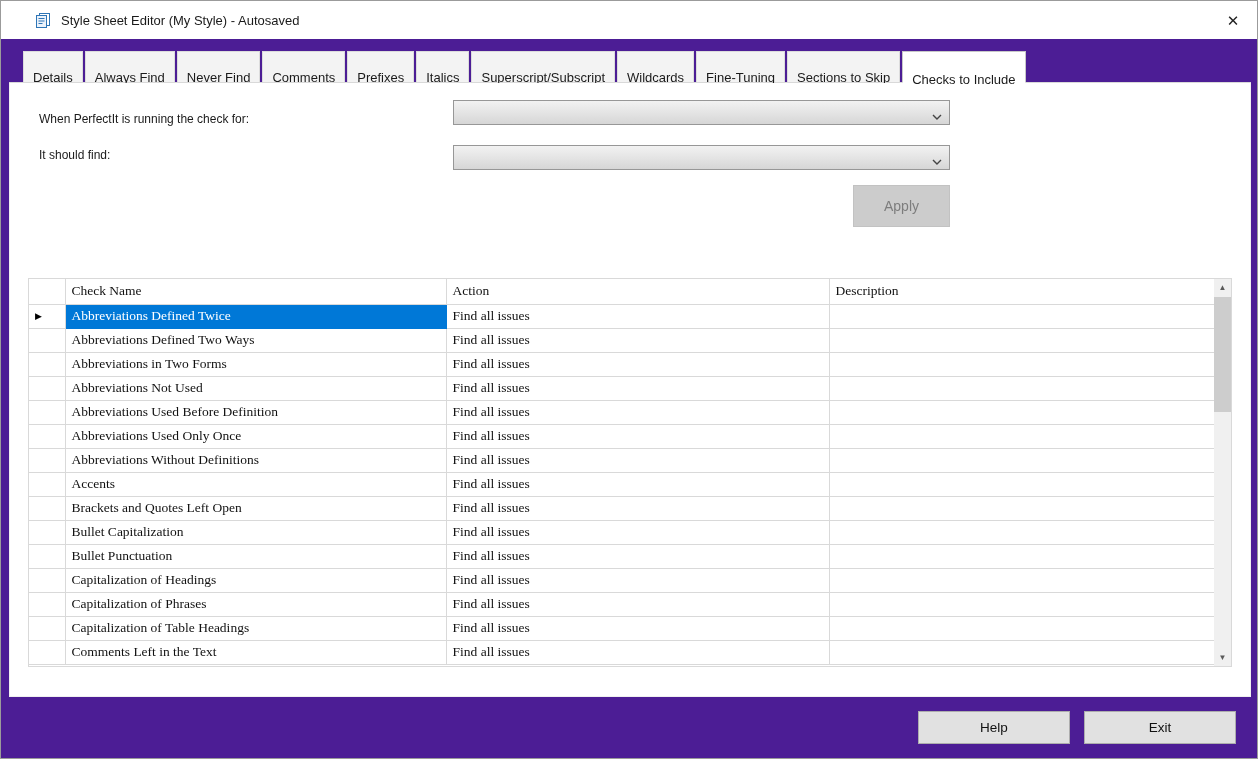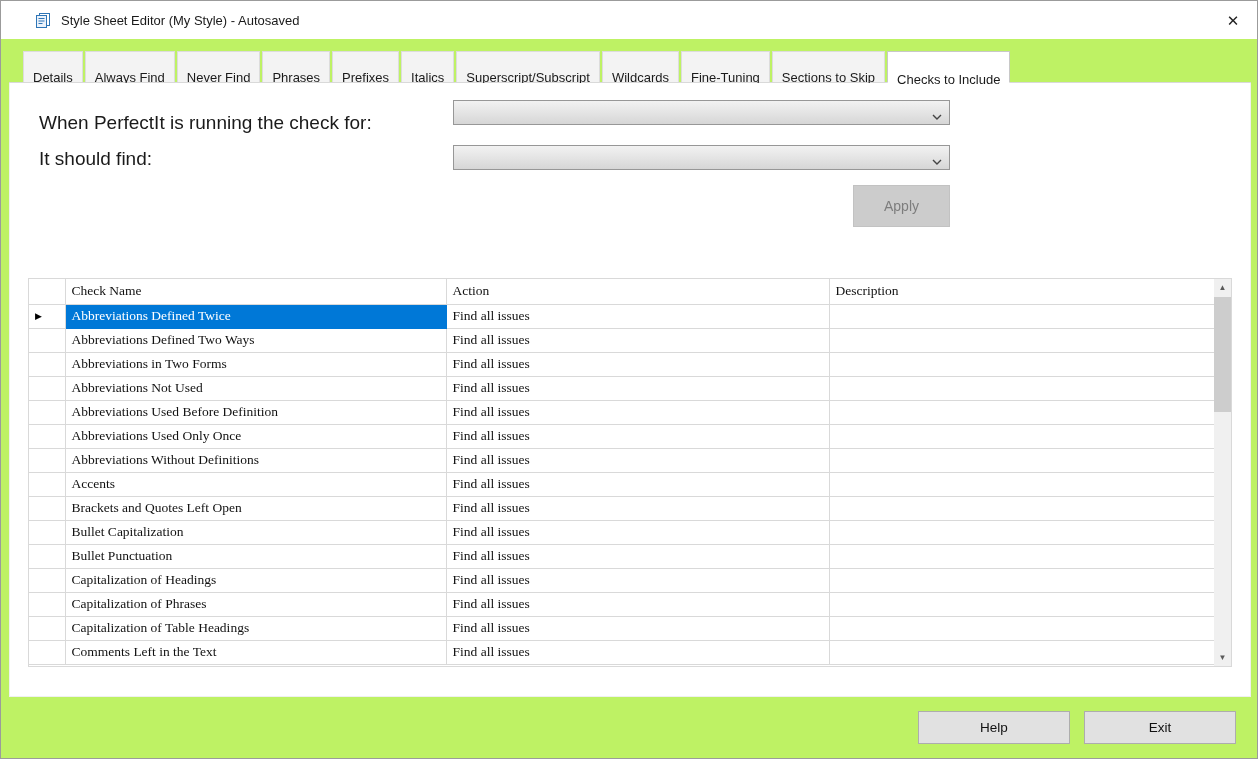--- a/index.html
+++ b/index.html
@@ -2,21 +2,21 @@
 <html style="--selection: #0078d7; --selection_text: #ffffff; --grid_border: #d9d9d9; --button_face: #e1e1e1; --button_border: #adadad; --disabled_button: #cccccc; --disabled_text: #7d7d7d; --scrollbar_track: #f0f0f0; --scrollbar_thumb: #cdcdcd; --icon_blue: #2e75b6;"><head>
 <meta charset="utf-8">
 <style>
   * { box-sizing: border-box; margin: 0; padding: 0; }
   html, body { background: #ffffff; }
   body { font-family: "Liberation Sans", "DejaVu Sans", sans-serif; font-size: 13px; color: #111; }
 
   .window {
     position: relative;
     width: 1258px; height: 759px;
-    background: #bef264;
+    background: #4c1d95;
     border: 1px solid #9b9b9b;
     overflow: hidden;
   }
 
   
   .titlebar {
     position: absolute; left: 0; top: 0; width: 100%; height: 38px;
     background: #ffffff;
     display: flex; align-items: center;
   }
@@ -59,21 +59,21 @@
     position: relative; z-index: 2;
   }
 
   
   .panel {
     position: absolute; left: 8px; top: 82px; width: 1242px; height: 614px;
     background: #ffffff;
     border: 1px solid #f0f0f0; border-top: none;
   }
 
-  .form-label { position: absolute; color: #1a1a1a; font-size: 19px; text-align: right; }
+  .form-label { position: absolute; color: #1a1a1a; font-size: 12px; text-align: right; }
   .label-check-for { left: 29px; top: 29px; }
   .label-should-find { left: 29px; top: 65px; }
 
   .combo {
     position: absolute; left: 443px; width: 497px; height: 25px;
     background: linear-gradient(180deg, #f2f2f2 0%, #e3e3e3 55%, #d6d6d6 100%);
     border: 1px solid #979797;
     cursor: pointer;
   }
   .combo-1 { top: 17px; }
@@ -177,21 +177,21 @@
       </svg>
     </span>
     <span class="title-text">Style Sheet Editor (My Style) - Autosaved</span>
     <button class="close-btn">✕</button>
   </div>
 
   <div class="tabstrip" id="tabstrip">
       <div class="tab">Details</div>
       <div class="tab">Always Find</div>
       <div class="tab">Never Find</div>
-      <div class="tab">Phrases</div>
+      <div class="tab">Comments</div>
       <div class="tab">Prefixes</div>
       <div class="tab">Italics</div>
       <div class="tab">Superscript/Subscript</div>
       <div class="tab">Wildcards</div>
       <div class="tab">Fine-Tuning</div>
       <div class="tab">Sections to Skip</div>
       <div class="tab active">Checks to Include</div>
     </div>
 
   <div class="panel">

